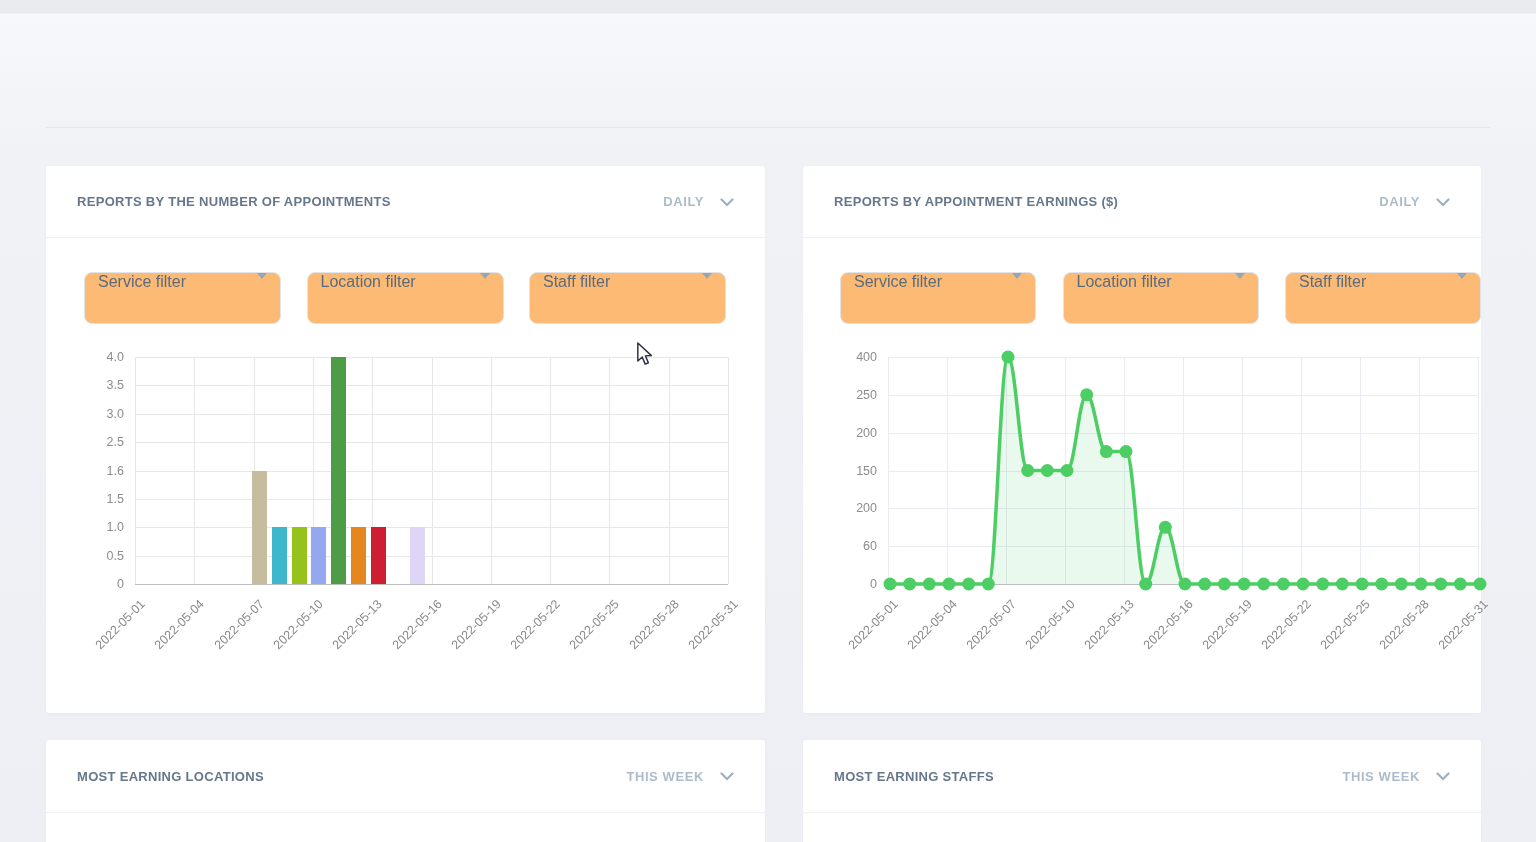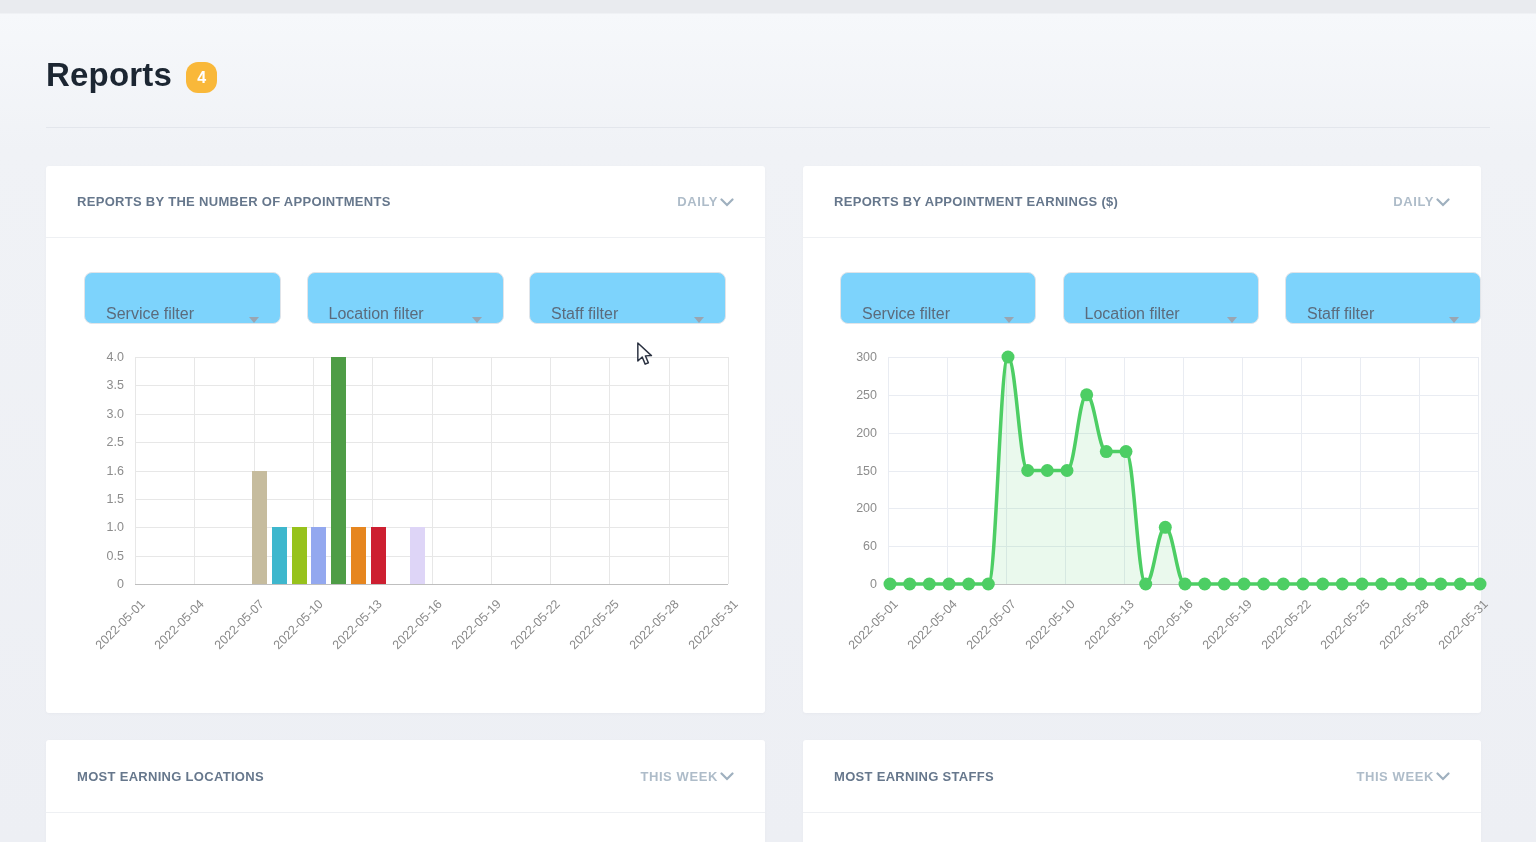--- a/index.html
+++ b/index.html
@@ -22,29 +22,29 @@
   .card-earnings     { left:803px; top:166px; width:678px; height:547px; }
   .card-locations    { left:46px;  top:740px; width:719px; height:160px; }
   .card-staffs       { left:803px; top:740px; width:678px; height:160px; }
 
   .card-header {
     height:72px; padding:0 31px; display:flex; align-items:center; justify-content:space-between;
     border-bottom:1px solid #eef0f3;
   }
   .card-locations .card-header, .card-staffs .card-header { height:73px; }
   .card-title { font-size:13px; font-weight:700; color:#66778c; letter-spacing:0.3px; }
-  .range-select { display:flex; align-items:center; gap:2px; cursor:pointer; }
+  .range-select { display:flex; align-items:center; gap:16px; cursor:pointer; }
   .range-label { font-size:13px; font-weight:700; color:#aebcc9; letter-spacing:0.6px; }
 
   .filters { position:absolute; top:106px; left:0; right:0; display:flex; justify-content:space-between; }
   .card-appointments .filters { padding:0 39px 0 38px; }
   .card-earnings .filters { padding:0 0 0 37px; }
   .filter {
-    width:197px; height:52px; border:1px solid #e0e4e9; border-radius:8px; background:#7dd3fc;
-    display:flex; align-items:flex-end; justify-content:space-between; padding:0 21px; cursor:pointer;
+    width:197px; height:52px; border:1px solid #e0e4e9; border-radius:8px; background:#fdba74;
+    display:flex; align-items:flex-start; justify-content:space-between; padding:0 13px; cursor:pointer;
   }
   .card-earnings .filter { width:196px; }
   .filter-label { font-size:16px; color:#5b6b7c; }
   .caret-down { width:0; height:0; border-left:5px solid transparent; border-right:5px solid transparent; border-top:6px solid #9aa5b1; }
 
   .chart { position:absolute; top:181px; left:0; right:0; height:320px; }
   .gl { position:absolute; background:#e7e7e7; }
   .gl.h { height:1px; }
   .gl.v { width:1px; }
   .card-earnings .gl { background:#e9ecf2; }
@@ -57,24 +57,20 @@
   .bar { position:absolute; width:15px; }
   .chart svg { position:absolute; inset:0; overflow:visible; }
 
   .cursor { position:absolute; left:636px; top:342px; z-index:50; }
 </style>
 </head>
 <body>
 
 <div class="page">
 
-  <div class="page-header">
-    <div class="page-title">Reports</div>
-    <div class="count-badge">4</div>
-  </div>
   <div class="header-divider"></div>
 
   <div class="card card-appointments">
     <div class="card-header">
       <div class="card-title">REPORTS BY THE NUMBER OF APPOINTMENTS</div>
       <div class="range-select">
         <span class="range-label">DAILY</span>
         <span><svg width="14" height="9">
               <path d="M1.5 1.5 L7 7 L12.5 1.5" stroke="#9fb0bf" stroke-width="2.2" fill="none" stroke-linecap="round"></path>
             </svg></span>
@@ -166,21 +162,21 @@
         <span class="filter-label">Location filter</span>
         <span class="caret-down"></span>
       </div>
       <div class="filter">
         <span class="filter-label">Staff filter</span>
         <span class="caret-down"></span>
       </div>
     </div>
     <div class="chart">
         <div class="gl h" style="left:85px;right:3px;top:10.0px"></div>
-        <div class="ylab" style="top:2.0px;left:0;width:74px">300</div>
+        <div class="ylab" style="top:2.0px;left:0;width:74px">400</div>
         <div class="gl h" style="left:85px;right:3px;top:47.8px"></div>
         <div class="ylab" style="top:39.8px;left:0;width:74px">250</div>
         <div class="gl h" style="left:85px;right:3px;top:85.7px"></div>
         <div class="ylab" style="top:77.7px;left:0;width:74px">200</div>
         <div class="gl h" style="left:85px;right:3px;top:123.5px"></div>
         <div class="ylab" style="top:115.5px;left:0;width:74px">150</div>
         <div class="gl h" style="left:85px;right:3px;top:161.3px"></div>
         <div class="ylab" style="top:153.3px;left:0;width:74px">200</div>
         <div class="gl h" style="left:85px;right:3px;top:199.2px"></div>
         <div class="ylab" style="top:191.2px;left:0;width:74px">60</div>

